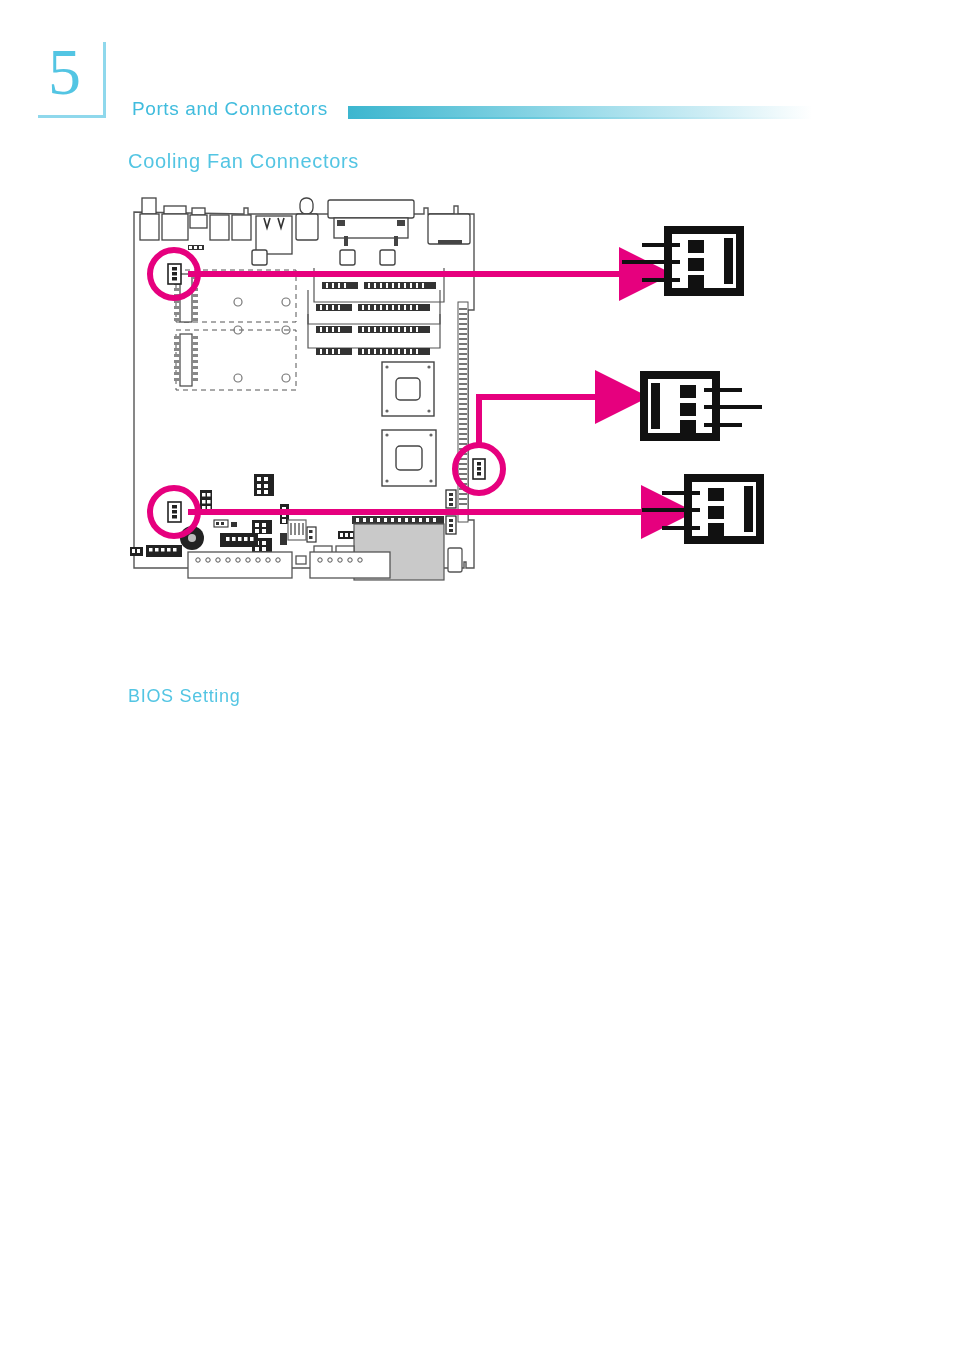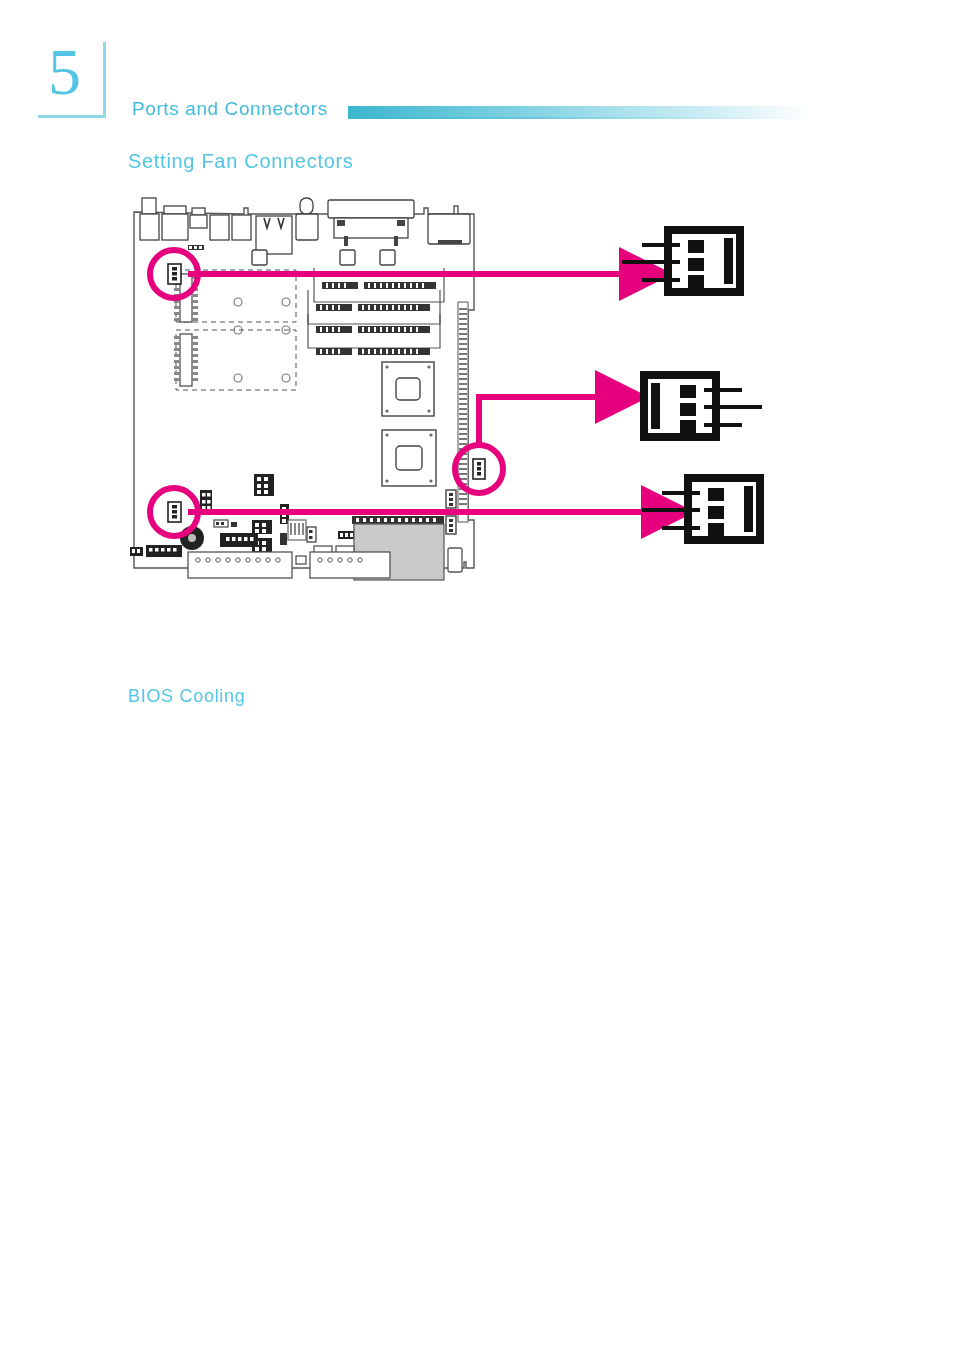--- a/index.html
+++ b/index.html
@@ -101,21 +101,21 @@
 <div id="chapter-badge">
   <span class="num">5</span>
 </div>
 
 <div id="running-header">
   <div class="title">Ports and Connectors</div>
   <div class="bar"></div>
   <div class="rule"></div>
 </div>
 
-<div class="section-heading" id="heading-cooling-fan">Setting Fan Connectors</div>
+<div class="section-heading" id="heading-cooling-fan">Cooling Fan Connectors</div>
 
 <div id="figure">
 <svg width="700" height="400" viewBox="0 0 700 400" xmlns="http://www.w3.org/2000/svg">
 
   <defs>
     <marker id="pinkArrow" markerWidth="9" markerHeight="9" refX="0.5" refY="4.5" orient="auto">
       <path d="M0,0 L9,4.5 L0,9 Z" fill="#e6007e"></path>
     </marker>
   </defs>
 
@@ -558,13 +558,13 @@
     <rect x="580" y="316" width="16" height="13" fill="#111"></rect>
     <rect x="580" y="333" width="16" height="13" fill="#111"></rect>
     <line x1="534" y1="303" x2="572" y2="303" stroke="#111" stroke-width="4"></line>
     <line x1="514" y1="320" x2="572" y2="320" stroke="#111" stroke-width="4"></line>
     <line x1="534" y1="338" x2="572" y2="338" stroke="#111" stroke-width="4"></line>
   </g>
 
 </svg>
 </div>
 
-<div class="section-heading" id="heading-bios-setting">BIOS Cooling</div>
+<div class="section-heading" id="heading-bios-setting">BIOS Setting</div>
 
 </body></html>

